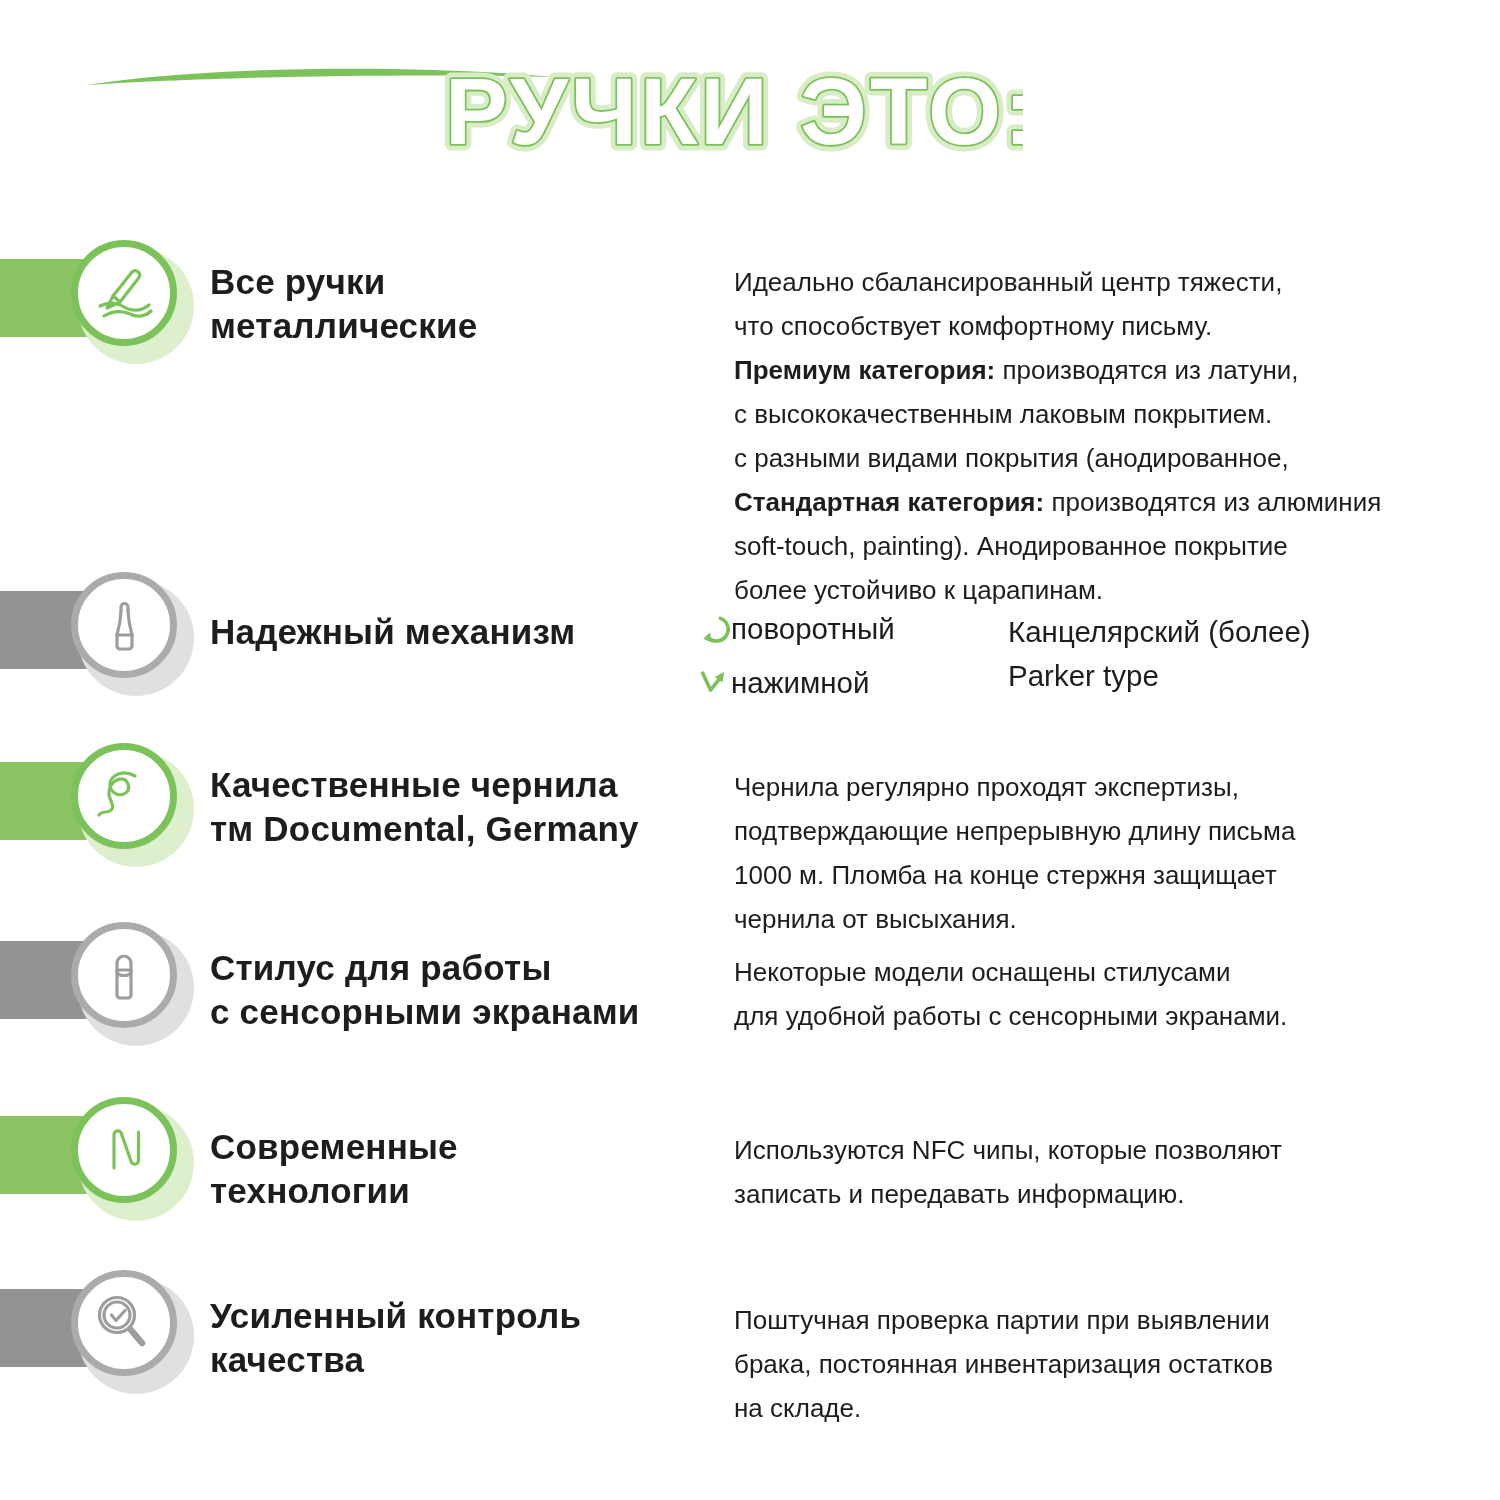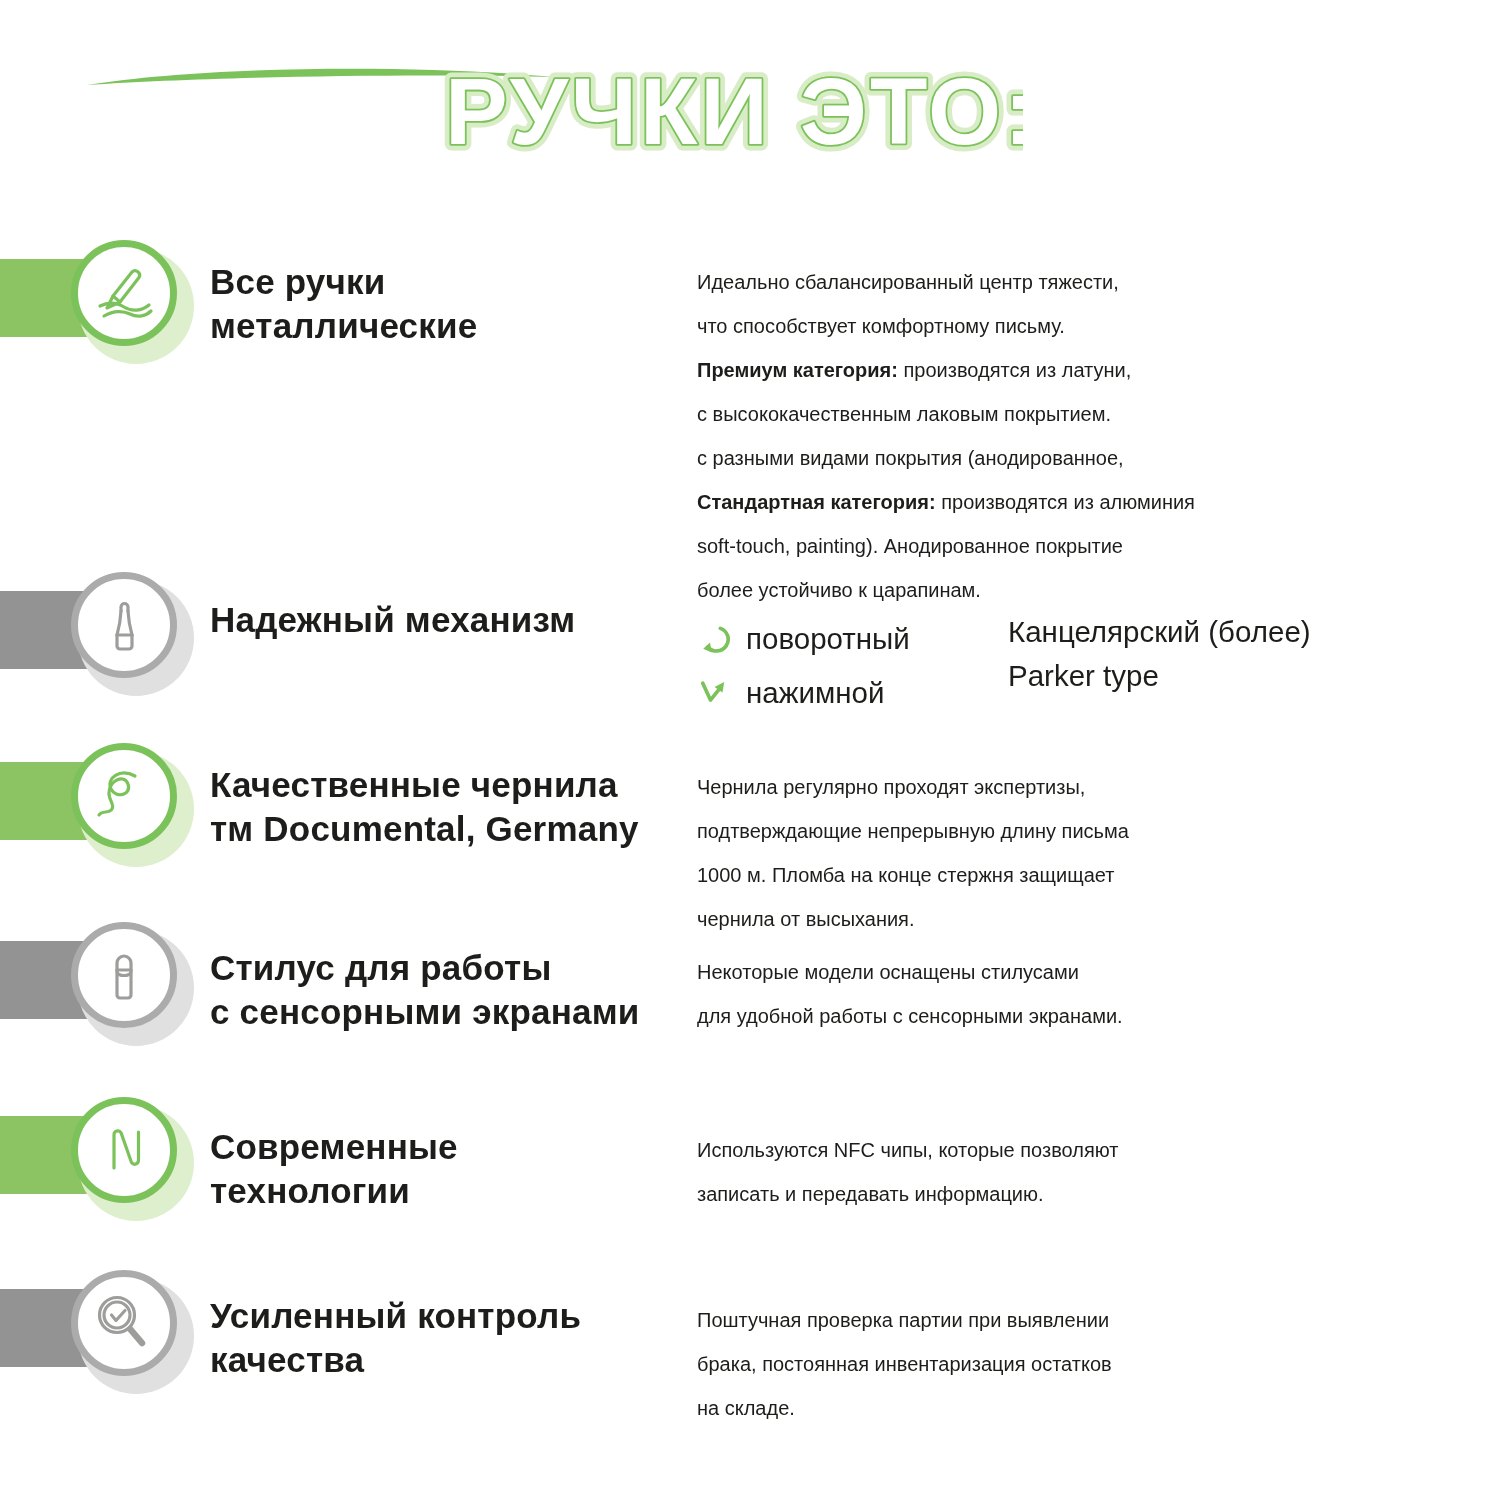--- a/index.html
+++ b/index.html
@@ -28,28 +28,28 @@
   .green .bar{background:#8cc463}
   .green .halo{background:#ddefcc}
   .green .circle{border-color:#7cc25a}
   .green .icon-svg{stroke:#7cc25a}
   .gray .bar{background:#939393}
   .gray .halo{background:#e0e0e0}
   .gray .circle{border-color:#ababab}
   .gray .icon-svg{stroke:#9d9d9c}
   .icon-svg{fill:none;stroke-width:3.2;stroke-linecap:round;stroke-linejoin:round;}
   .title{position:absolute;left:210px;margin:0;font-size:35px;font-weight:700;line-height:44px;letter-spacing:.2px;}
-  .r1 .title{top:20px}.r2 .title{top:26px}.r3 .title{top:20px}.r4 .title{top:24px}.r5 .title{top:28px}.r6 .title{top:24px}
-  .desc{position:absolute;left:697px;font-size:20px;line-height:44px;font-weight:400;}
+  .r1 .title{top:20px}.r2 .title{top:38px}.r3 .title{top:20px}.r4 .title{top:24px}.r5 .title{top:28px}.r6 .title{top:24px}
+  .desc{position:absolute;left:734px;font-size:26px;line-height:44px;font-weight:400;}
   .r1 .desc{top:20px}.r3 .desc{top:22px}.r4 .desc{top:28px}.r5 .desc{top:31px}.r6 .desc{top:28px}
   .desc .line{display:block;white-space:nowrap;}
   .desc b{font-weight:700;}
   
   .mech-list{position:absolute;left:697px;top:40px;}
-  .mech-item{display:flex;align-items:flex-end;gap:15px;height:44px;margin-bottom:10px;font-size:29.5px;}
+  .mech-item{display:flex;align-items:flex-start;height:44px;margin-bottom:10px;font-size:29.5px;}
   .mech-ic{flex:0 0 34px;}
   .mech-ic svg{display:block}
   .mech-stroke{fill:none;stroke:#7cc25a;stroke-width:2.6;stroke-linecap:round;stroke-linejoin:round;}
   .mech-fill{fill:#7cc25a;stroke:none;}
   .refills{position:absolute;left:1008px;top:38px;font-size:29.5px;line-height:44px;}
   .refills .head{font-weight:700;display:block;}
   .refills .item{display:block;white-space:nowrap;}
 </style>
 </head>
 <body>

